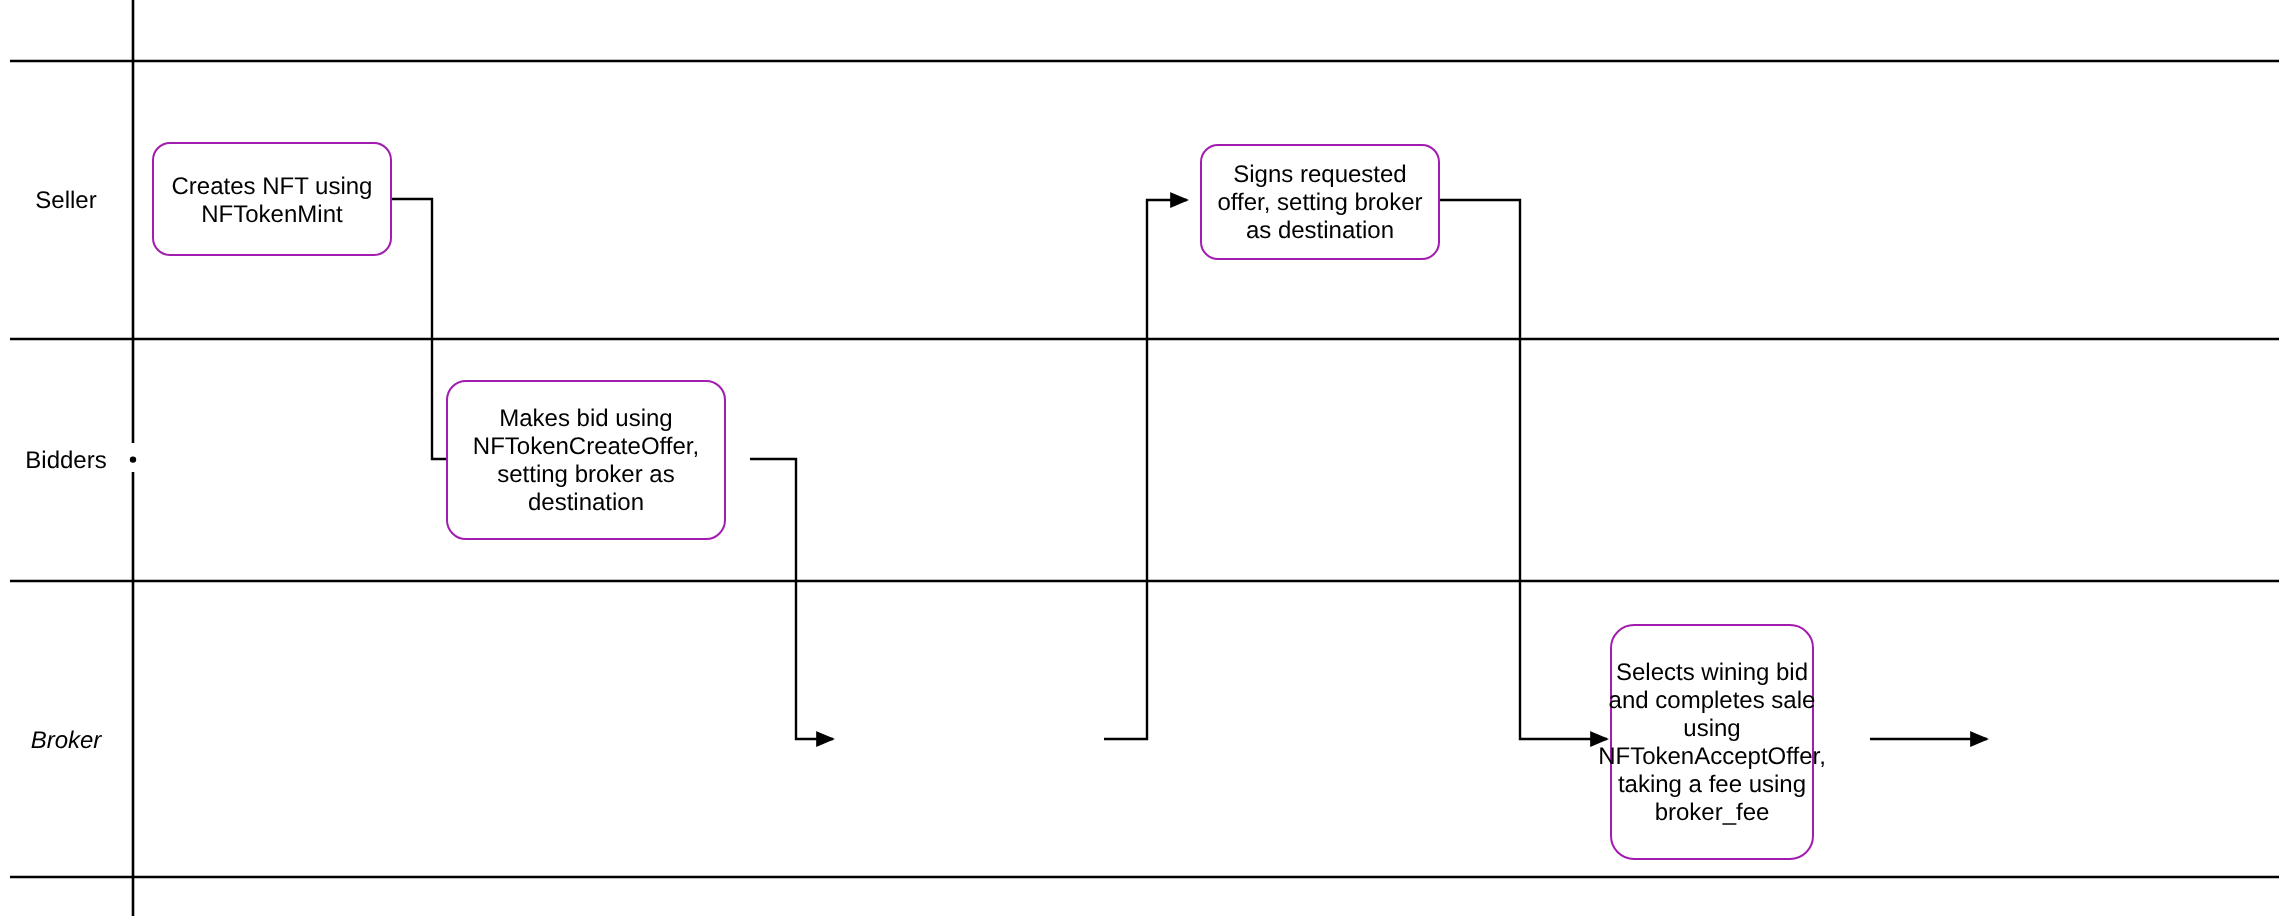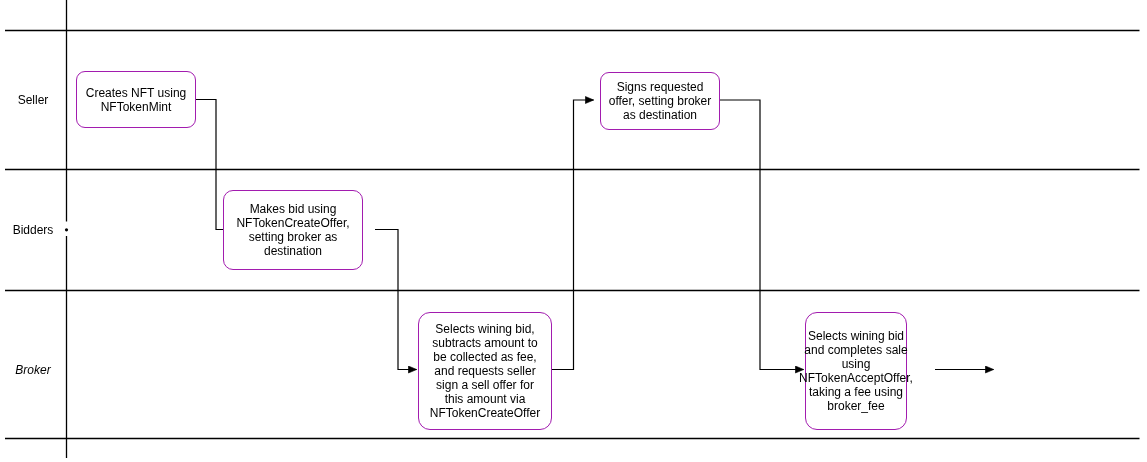--- a/index.html
+++ b/index.html
@@ -79,27 +79,20 @@
   <div class="lane-label l1">Seller</div>
   <div class="lane-label l2">Bidders</div>
   <div class="lane-label l3">Broker</div>
 
   <div class="node n1">Creates NFT using
 NFTokenMint</div>
   <div class="node n2">Makes bid using
 NFTokenCreateOffer,
 setting broker as
 destination</div>
-  <div class="node n3">Selects wining bid,
-subtracts amount to
-be collected as fee,
-and requests seller
-sign a sell offer for
-this amount via
-NFTokenCreateOffer</div>
   <div class="node n4">Signs requested
 offer, setting broker
 as destination</div>
   <div class="node n5">Selects wining bid
 and completes sale
 using
 NFTokenAcceptOffer,
 taking a fee using
 broker_fee</div>
 

